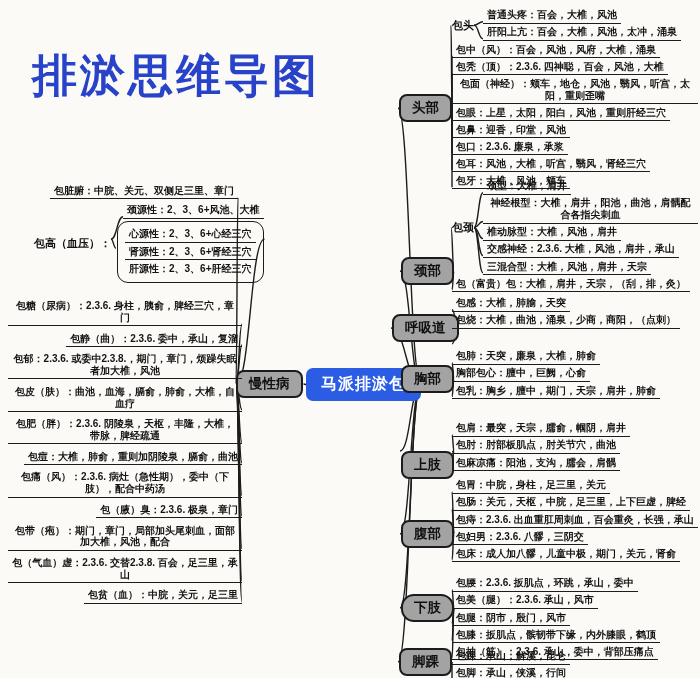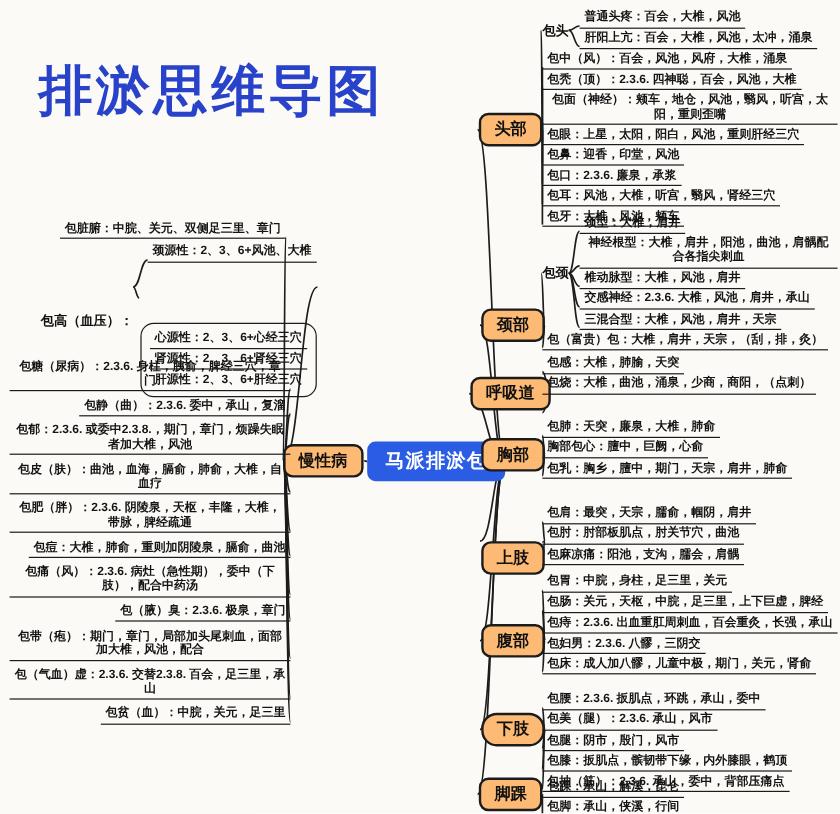--- a/index.html
+++ b/index.html
@@ -7,42 +7,42 @@
     position:relative;width:700px;height:678px;overflow:hidden;
     background:#fbfaf7;
     font-family:"Liberation Sans","DejaVu Sans",sans-serif;
   }
   #wires{position:absolute;left:0;top:0;width:700px;height:678px;z-index:0;pointer-events:none;}
   .title{
     position:absolute;left:32px;top:46px;z-index:2;
     font-size:45px;font-weight:bold;letter-spacing:3px;color:#2843c9;
   }
   .nodebox{
-    position:absolute;z-index:2;background:#fdba74;border:2px solid #1c1c1c;
+    position:absolute;z-index:2;background:#a3a3a3;border:2px solid #1c1c1c;
     border-radius:8px;padding:3px 11px;font-weight:bold;font-size:13.5px;color:#101010;
     white-space:nowrap;
   }
   #node-center{
     background:#2a5ce4;color:#ffffff;border:2px solid #2a5ce4;font-size:16px;
     padding:4px 13px;border-radius:7px;letter-spacing:1px;
   }
   .sec{position:absolute;z-index:2;display:flex;flex-direction:column;align-items:flex-start;}
   .sec.leftside{align-items:flex-end;}
   .leaf{
     font-size:10px;font-weight:bold;color:#141414;line-height:1.18;
     border-bottom:1.5px solid #1c1c1c;padding:0 4px 1.5px 4px;margin:1.4px 0;
     max-width:100%;text-align:center;
   }
   .leftside .leaf{margin:3.2px 0;}
   .hgroup{display:flex;align-items:center;gap:9px;max-width:100%;}
   .sublabel{font-size:11px;font-weight:bold;color:#101010;white-space:nowrap;}
   .leafcol{display:flex;flex-direction:column;align-items:flex-start;max-width:100%;min-width:0;}
   .hgroup .leafcol{flex:1;justify-content:center;}
   .gaowrap{position:absolute;z-index:2;display:flex;align-items:center;gap:6px;}
-  .gaocol{display:flex;flex-direction:column;align-items:flex-end;gap:48px;}
+  .gaocol{display:flex;flex-direction:column;align-items:flex-end;}
   .gaobox{
     border:1.7px solid #1c1c1c;border-radius:11px;padding:5px 7px;margin-top:1px;
     display:flex;flex-direction:column;align-items:flex-start;
   }
   .gaobox .leaf:last-child{border-bottom:none;}
 </style>
 </head>
 <body>
 
 <div id="canvas">

